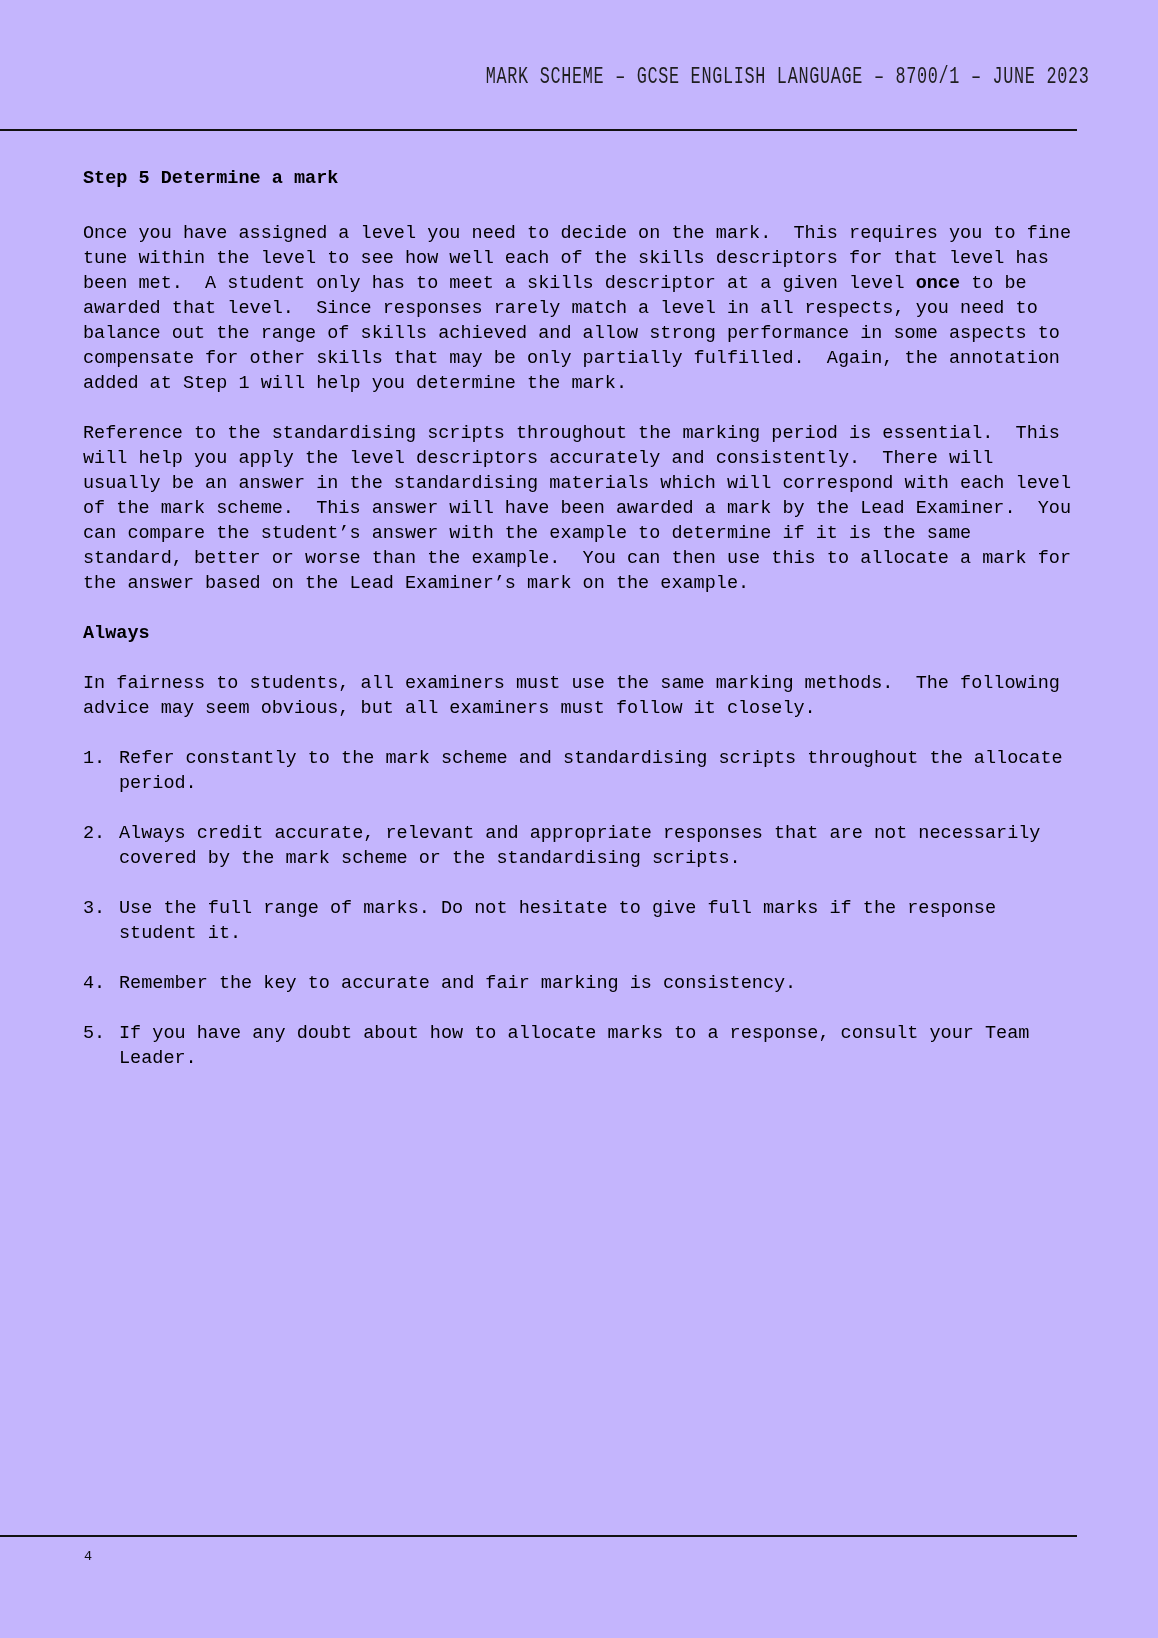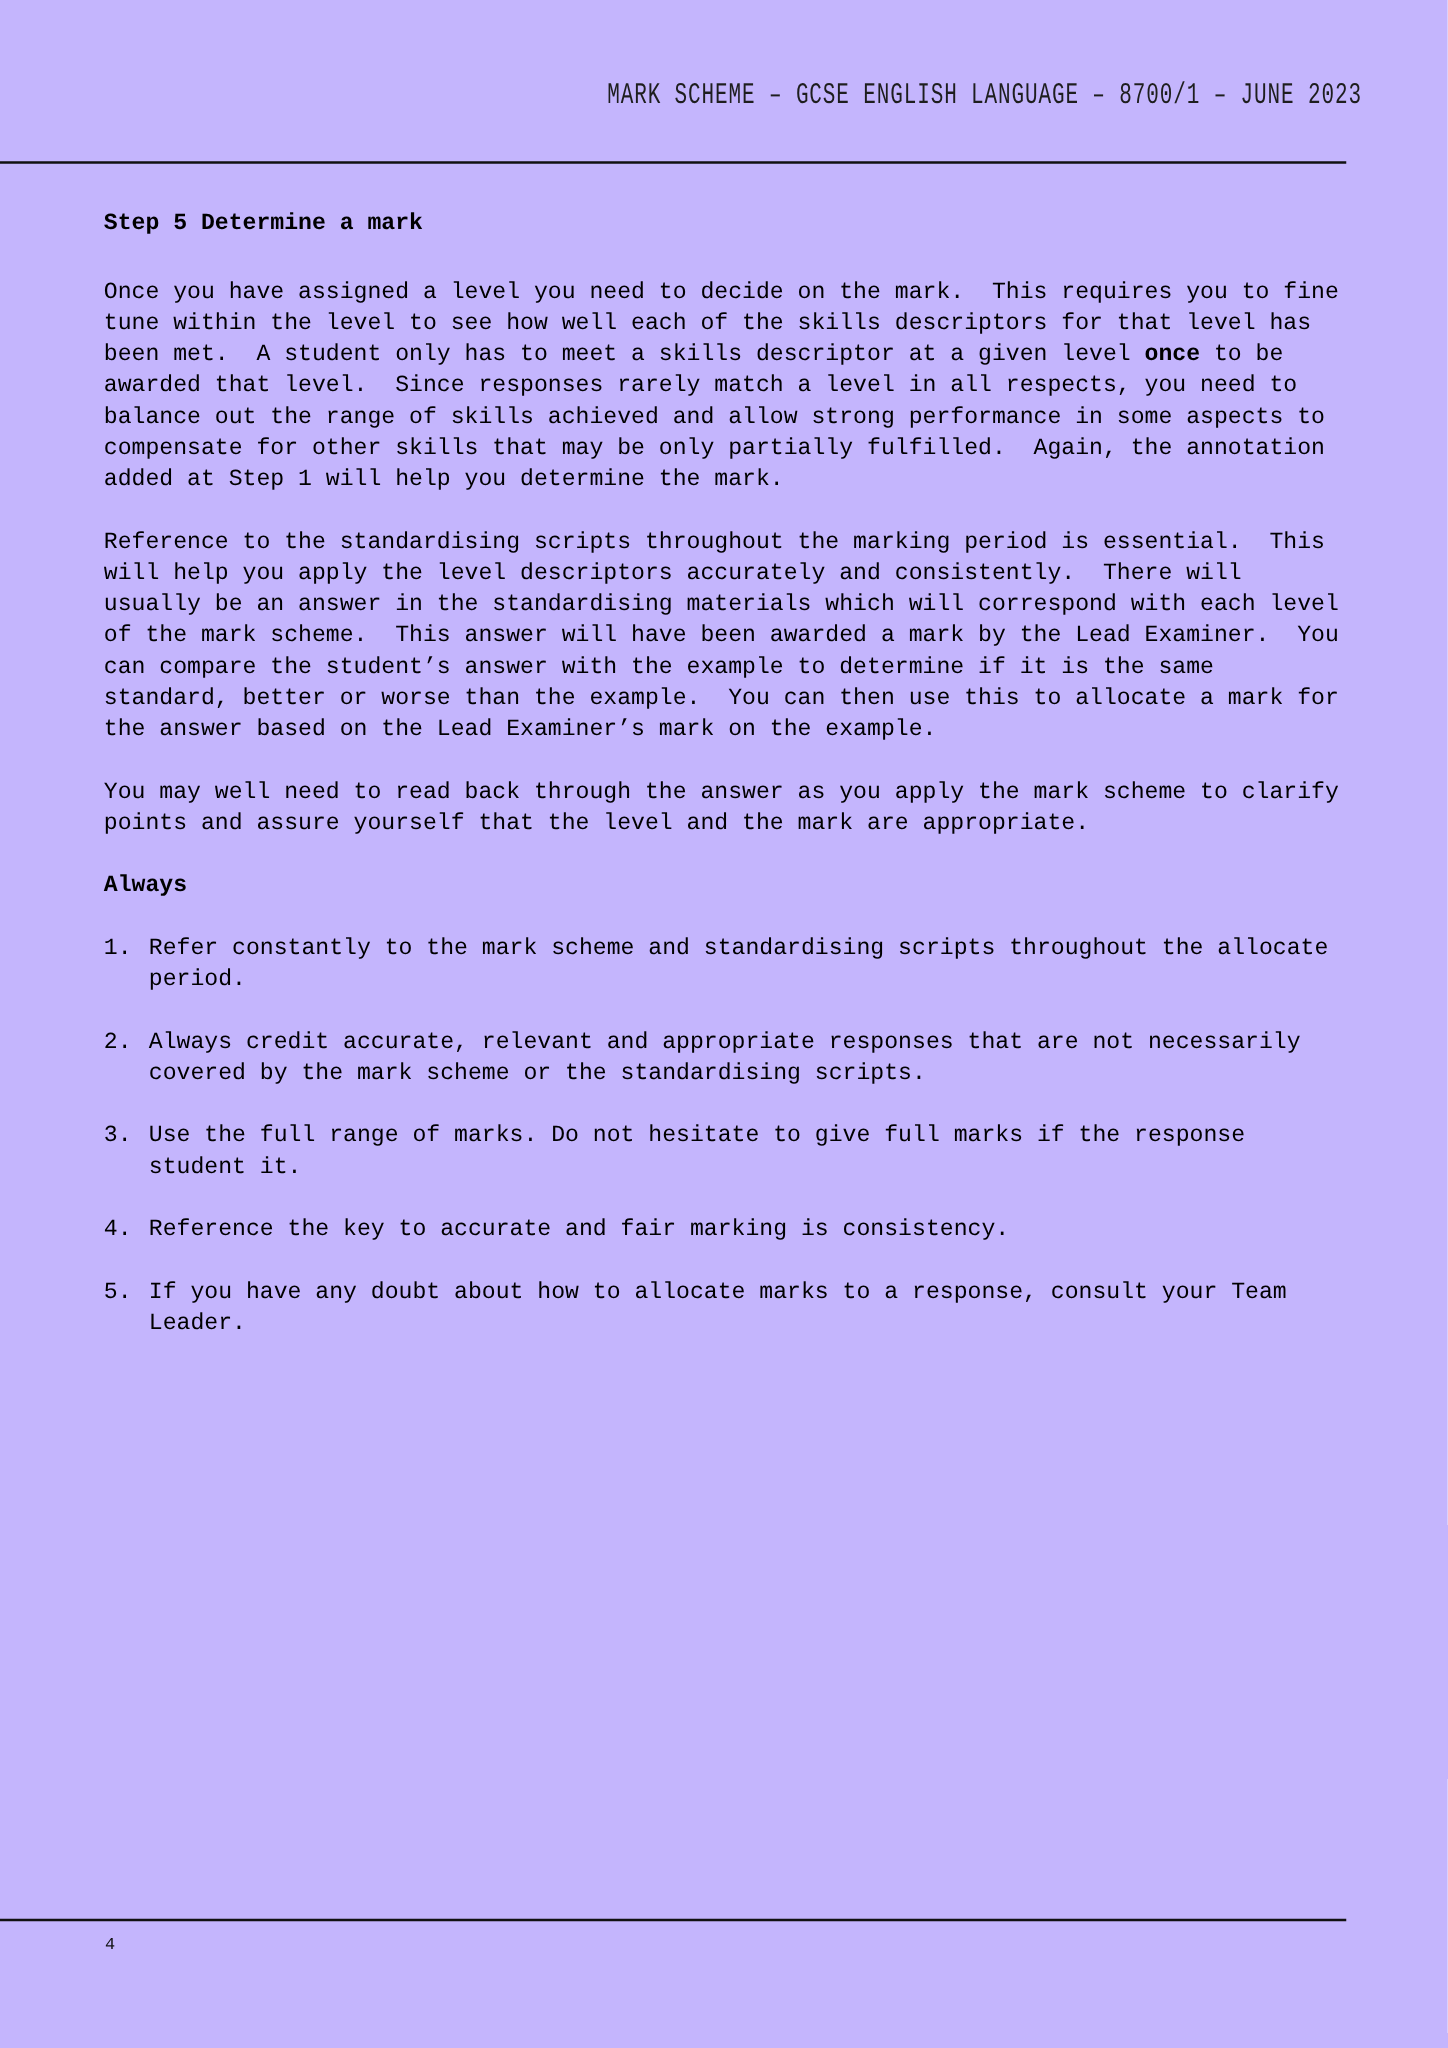--- a/index.html
+++ b/index.html
@@ -98,44 +98,44 @@
   <div class="header-rule"></div>
 
   <div class="content">
 
     <div class="heading first">Step 5 Determine a mark</div>
 
     <p class="para"><span>Once you have assigned a level you need to decide on the mark.  This requires you to fine tune within the level to see how well each of the skills descriptors for that level has been met.  A student only has to meet a skills descriptor at a given level </span><span class="b">once</span><span> to be awarded that level.  Since responses rarely match a level in all respects, you need to balance out the range of skills achieved and allow strong performance in some aspects to compensate for other skills that may be only partially fulfilled.  Again, the annotation added at Step 1 will help you determine the mark.</span></p>
 
     <p class="para">Reference to the standardising scripts throughout the marking period is essential.  This will help you apply the level descriptors accurately and consistently.  There will usually be an answer in the standardising materials which will correspond with each level of the mark scheme.  This answer will have been awarded a mark by the Lead Examiner.  You can compare the student’s answer with the example to determine if it is the same standard, better or worse than the example.  You can then use this to allocate a mark for the answer based on the Lead Examiner’s mark on the example.</p>
 
-    <p class="para">You may well need to read back through the answer as you apply the mark scheme to clarify points and assure yourself that the level and the mark are appropriate.</p>
 
 
     <div class="heading">Always</div>
 
+    <p class="para">In fairness to students, all examiners must use the same marking methods.  The following advice may seem obvious, but all examiners must follow it closely.</p>
 
     <div class="list-item">
       <span class="num">1.</span>
       <span class="itext">Refer constantly to the mark scheme and standardising scripts throughout the allocate period.</span>
     </div>
 
     <div class="list-item">
       <span class="num">2.</span>
       <span class="itext">Always credit accurate, relevant and appropriate responses that are not necessarily covered by the mark scheme or the standardising scripts.</span>
     </div>
 
     <div class="list-item">
       <span class="num">3.</span>
       <span class="itext">Use the full range of marks. Do not hesitate to give full marks if the response student it.</span>
     </div>
 
     <div class="list-item">
       <span class="num">4.</span>
-      <span class="itext">Reference the key to accurate and fair marking is consistency.</span>
+      <span class="itext">Remember the key to accurate and fair marking is consistency.</span>
     </div>
 
     <div class="list-item">
       <span class="num">5.</span>
       <span class="itext">If you have any doubt about how to allocate marks to a response, consult your Team Leader.</span>
     </div>
 
   </div>
 
   <div class="footer-rule"></div>

